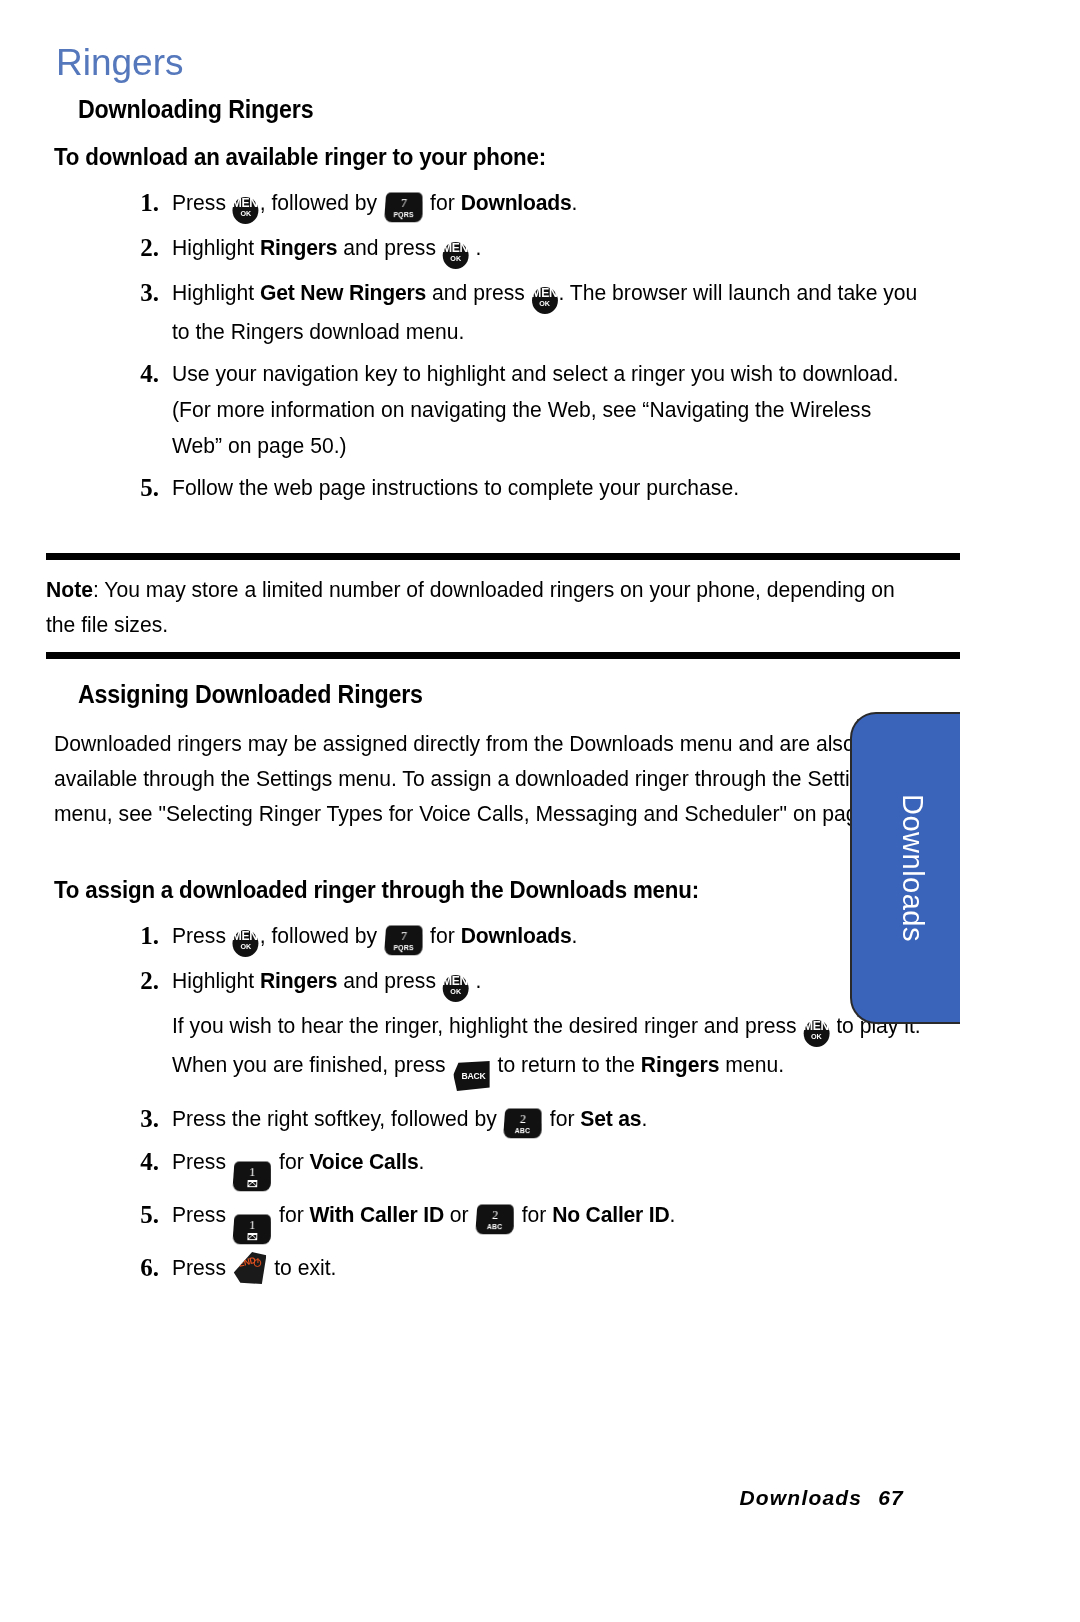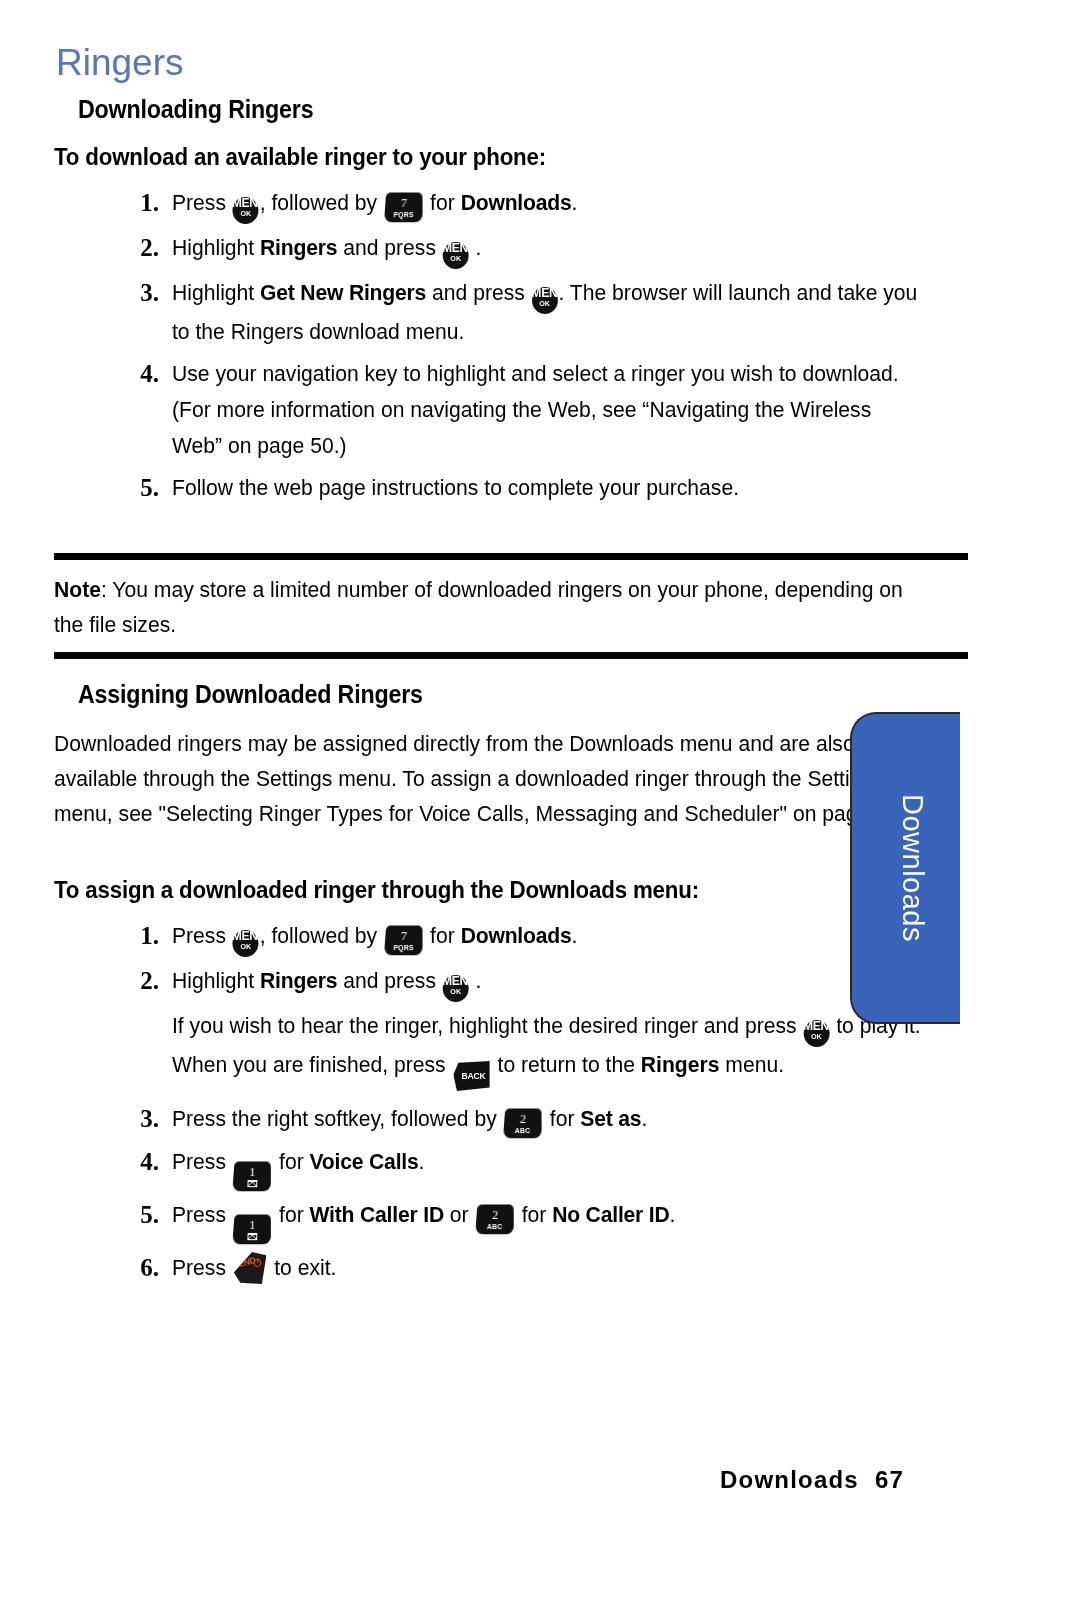--- a/index.html
+++ b/index.html
@@ -250,24 +250,25 @@
     font-weight: 400;
     writing-mode: vertical-rl;
     letter-spacing: 0.5px;
     transform: translateX(6px);
   }
 
   
   .footer {
     position: absolute;
     right: 56px;
-    bottom: 128px;
-    font-size: 24px;
+    bottom: 112px;
+    font-size: 21px;
     font-weight: 700;
     letter-spacing: 1.2px;
+    font-style: italic;
   }
   .footer .pg { margin-left: 16px; }
 </style>
 </head>
 <body>
 
 <div class="page">
 
   <div class="chapter-title">Ringers</div>
 
@@ -296,21 +297,21 @@
       <div class="step-num">4.</div>
       <div class="step-text">Use your navigation key to highlight and select a ringer you wish to download. (For more information on navigating the Web, see “Navigating the Wireless Web” on page 50.)</div>
     </div>
 
     <div class="step">
       <div class="step-num">5.</div>
       <div class="step-text">Follow the web page instructions to complete your purchase.</div>
     </div>
   </div>
 
-  <div class="note-block" style="position:absolute; left:54px; top:553px; width:914px;">
+  <div class="note-block" style="position:absolute; left:46px; top:553px; width:914px;">
     <div class="rule"></div>
     <div class="note-text"><b>Note</b><span>: You may store a limited number of downloaded ringers on your phone, depending on the file sizes.</span></div>
     <div class="rule"></div>
   </div>
 
   <div style="position:absolute; left:78px; top:680px;" class="h2">Assigning Downloaded Ringers</div>
 
   <div class="body-text" style="position:absolute; left:54px; top:726px; width:910px;">Downloaded ringers may be assigned directly from the Downloads menu and are also available through the Settings menu. To assign a downloaded ringer through the Settings menu, see "Selecting Ringer Types for Voice Calls, Messaging and Scheduler" on page 116.</div>
 
   <div style="position:absolute; left:54px; top:876px;" class="h3">To assign a downloaded ringer through the Downloads menu:</div>

